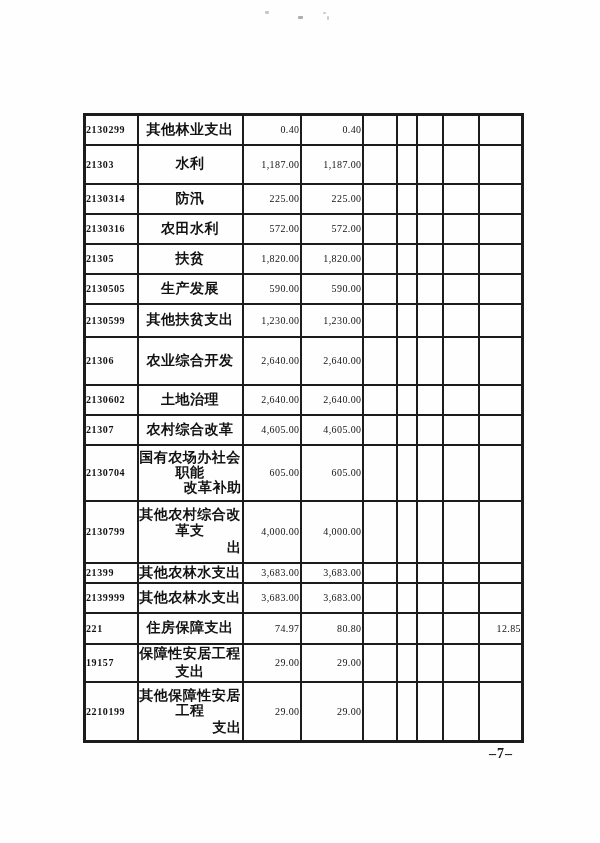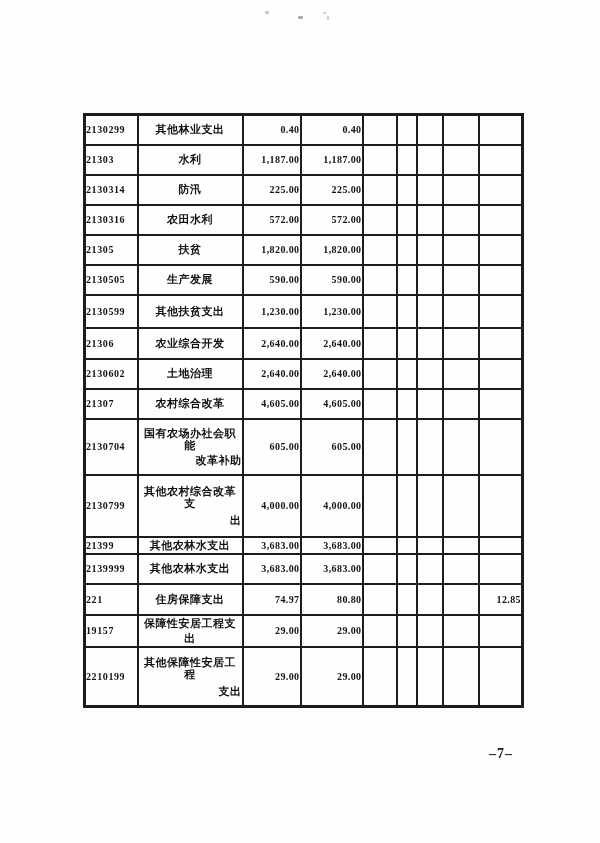--- a/index.html
+++ b/index.html
@@ -20,25 +20,25 @@
   }
   table.budget td {
     border:2px solid var(--line);
     padding:0; vertical-align:middle; overflow:hidden;
   }
   td.code {
     font-size:10px; font-weight:700; text-align:left;
     padding-left:5px; letter-spacing:0.6px;
   }
   td.name {
-    font-size:11px; font-weight:700; text-align:center; letter-spacing:0.5px;
+    font-size:14px; font-weight:700; text-align:center; letter-spacing:0.5px;
   }
   td.num {
-    font-size:10px; font-weight:700; text-align:right;
-    padding-right:5px; letter-spacing:0.4px;
+    font-size:10px; font-weight:400; text-align:right;
+    padding-right:5px; letter-spacing:0.4px;border-radius:15px;
   }
   td.bottom { vertical-align:bottom; padding-bottom:7px; }
   .name-wrap {
     display:flex; flex-direction:column; justify-content:space-evenly;
     align-items:flex-end; width:100%;
   }
   .name-line { line-height:1.1; }
   .page-number {
     position:absolute; left:489px; top:746px;
     font-size:14px; font-weight:700; letter-spacing:1px; color:#171717;
@@ -76,21 +76,21 @@
           <td class="code">2130299</td>
           <td class="name">其他林业支出</td>
           <td class="num">0.40</td>
           <td class="num">0.40</td>
           <td></td>
           <td></td>
           <td></td>
           <td></td>
           <td class="num"></td>
         </tr>
-        <tr style="height: 30px;">
+        <tr style="height: 39px;">
           <td class="code">21303</td>
           <td class="name">水利</td>
           <td class="num">1,187.00</td>
           <td class="num">1,187.00</td>
           <td></td>
           <td></td>
           <td></td>
           <td></td>
           <td class="num"></td>
         </tr>
@@ -142,21 +142,21 @@
           <td class="code">2130599</td>
           <td class="name">其他扶贫支出</td>
           <td class="num">1,230.00</td>
           <td class="num">1,230.00</td>
           <td></td>
           <td></td>
           <td></td>
           <td></td>
           <td class="num"></td>
         </tr>
-        <tr style="height: 31px;">
+        <tr style="height: 48px;">
           <td class="code">21306</td>
           <td class="name">农业综合开发</td>
           <td class="num">2,640.00</td>
           <td class="num">2,640.00</td>
           <td></td>
           <td></td>
           <td></td>
           <td></td>
           <td class="num"></td>
         </tr>

